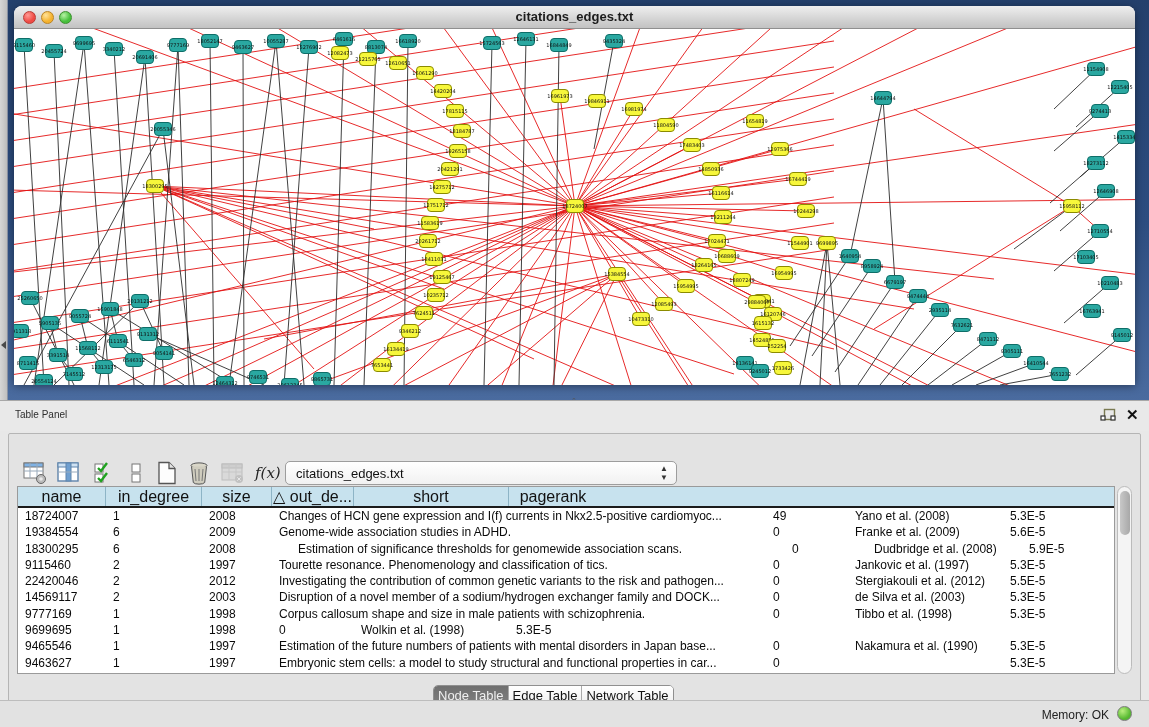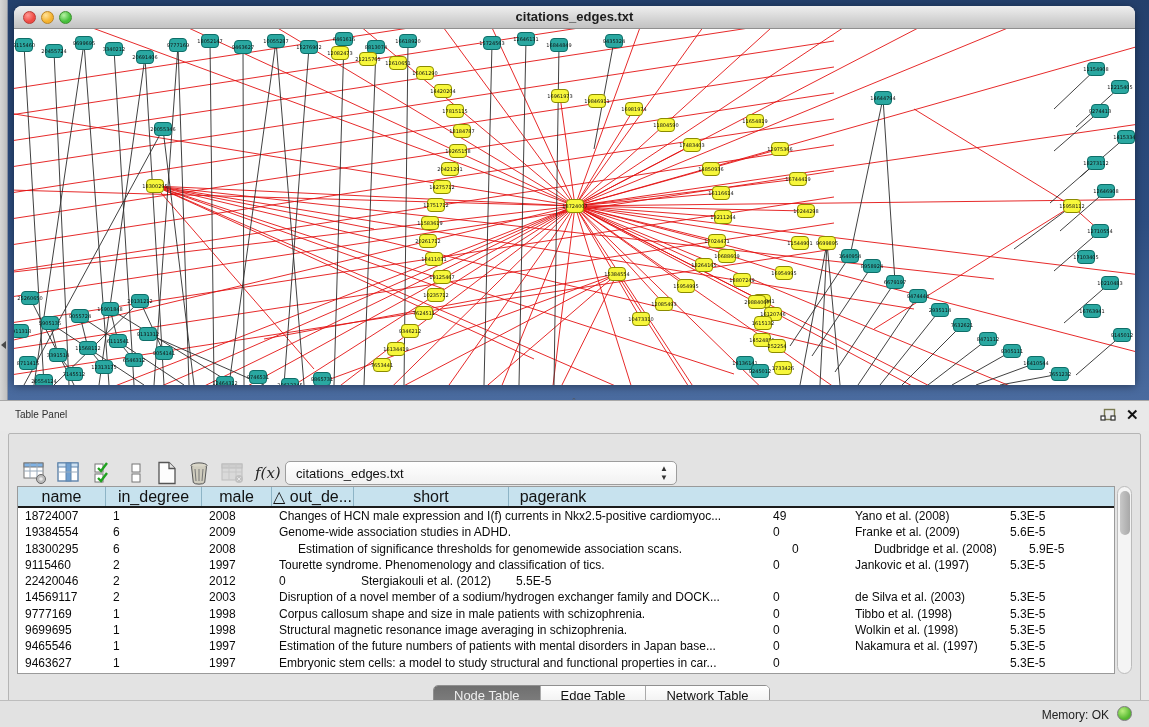--- a/index.html
+++ b/index.html
@@ -51,21 +51,21 @@
   .tr{display:flex;height:16.3px;line-height:16.3px;cursor:pointer;}
   .td{font-size:12px;color:#0a0a0a;padding-left:7px;box-sizing:border-box;
       overflow:hidden;white-space:nowrap;}
   #vscroll{position:absolute;left:1108px;top:52px;width:15px;height:188px;background:#f4f4f4;
     border:1px solid #bbb;border-radius:8px;box-sizing:border-box;}
   #vthumb{position:absolute;left:1.5px;top:4px;width:10px;height:44px;border-radius:6px;
     background:linear-gradient(90deg,#c8c8c8,#a8a8a8);cursor:pointer;}
   
   #seg{position:absolute;left:424px;top:251px;height:21px;display:flex;
     border:1px solid #8f8f8f;border-radius:5px;overflow:hidden;background:#fff;}
-  .seg-item{font-size:13px;padding:0 20px;line-height:20px;color:#111;cursor:pointer;
+  .seg-item{font-size:13px;padding:0 4px;line-height:20px;color:#111;cursor:pointer;
     background:linear-gradient(180deg,#ffffff,#ededed);border-right:1px solid #aaa;}
   .seg-item:last-child{border-right:none;}
   .seg-item.sel{background:linear-gradient(180deg,#6f6f6f,#818181);color:#efefef;}
   
   #status{position:absolute;left:0;top:700px;width:1149px;height:27px;background:#e2e2e2;border-top:1px solid #bdbdbd;}
   #mem-label{position:absolute;right:40px;top:7px;font-size:12px;color:#222;}
   #mem-dot{position:absolute;right:17px;top:5px;width:15px;height:15px;border-radius:50%;
     background:radial-gradient(circle at 35% 30%,#b9ef7e,#56b830 65%);border:1px solid #7a7a7a;box-sizing:border-box;}
 </style>
 </head>
@@ -766,34 +766,34 @@
         <div id="combo">
           <div id="combo-label">citations_edges.txt</div>
           <div id="combo-arrows">▲<br>▼</div>
         </div>
       </div>
 
       <div id="tbl">
         <div id="tbl-head">
           <div class="th" style="width:88px">name</div>
           <div class="th" style="width:96px">in_degree</div>
-          <div class="th" style="width:70px">male</div>
+          <div class="th" style="width:70px">size</div>
           <div class="th" style="width:82px">
             <span>△</span>
             <span>out_de...</span>
           </div>
           <div class="th" style="width:155px">short</div>
           <div class="th" style="width:88px;border-right:none">pagerank</div>
         </div>
         <div class="rows" id="tbl-rows">
             <div class="tr">
               <div class="td" style="width: 88px;">18724007</div>
               <div class="td" style="width: 96px;">1</div>
               <div class="td" style="width: 70px;">2008</div>
-              <div class="td" style="width: 494px;">Changes of HCN male expression and I(f) currents in Nkx2.5-positive cardiomyoc...</div>
+              <div class="td" style="width: 494px;">Changes of HCN gene expression and I(f) currents in Nkx2.5-positive cardiomyoc...</div>
               <div class="td" style="width: 82px;">49</div>
               <div class="td" style="width: 155px;">Yano et al. (2008)</div>
               <div class="td" style="width: 88px;">5.3E-5</div>
             </div>
             <div class="tr">
               <div class="td" style="width: 88px;">19384554</div>
               <div class="td" style="width: 96px;">6</div>
               <div class="td" style="width: 70px;">2009</div>
               <div class="td" style="width: 494px;">Genome-wide association studies in ADHD.</div>
               <div class="td" style="width: 82px;">0</div>
@@ -806,29 +806,30 @@
               <div class="td" style="width: 70px;">2008</div>
               <div class="td" style="width: 494px; margin-left: 19px;">Estimation of significance thresholds for genomewide association scans.</div>
               <div class="td" style="width: 82px;">0</div>
               <div class="td" style="width: 155px;">Dudbridge et al. (2008)</div>
               <div class="td" style="width: 88px;">5.9E-5</div>
             </div>
             <div class="tr">
               <div class="td" style="width: 88px;">9115460</div>
               <div class="td" style="width: 96px;">2</div>
               <div class="td" style="width: 70px;">1997</div>
-              <div class="td" style="width: 494px;">Tourette syndrome. Phenomenology and classification of tics.</div>
+              <div class="td" style="width: 494px;">Tourette resonance. Phenomenology and classification of tics.</div>
               <div class="td" style="width: 82px;">0</div>
               <div class="td" style="width: 155px;">Jankovic et al. (1997)</div>
               <div class="td" style="width: 88px;">5.3E-5</div>
             </div>
             <div class="tr">
               <div class="td" style="width: 88px;">22420046</div>
               <div class="td" style="width: 96px;">2</div>
               <div class="td" style="width: 70px;">2012</div>
+              <div class="td" style="width: 494px;">Investigating the contribution of common genetic variants to the risk and pathogen...</div>
               <div class="td" style="width: 82px;">0</div>
               <div class="td" style="width: 155px;">Stergiakouli et al. (2012)</div>
               <div class="td" style="width: 88px;">5.5E-5</div>
             </div>
             <div class="tr">
               <div class="td" style="width: 88px;">14569117</div>
               <div class="td" style="width: 96px;">2</div>
               <div class="td" style="width: 70px;">2003</div>
               <div class="td" style="width: 494px;">Disruption of a novel member of a sodium/hydrogen exchanger family and DOCK...</div>
               <div class="td" style="width: 82px;">0</div>
@@ -841,32 +842,31 @@
               <div class="td" style="width: 70px;">1998</div>
               <div class="td" style="width: 494px;">Corpus callosum shape and size in male patients with schizophrenia.</div>
               <div class="td" style="width: 82px;">0</div>
               <div class="td" style="width: 155px;">Tibbo et al. (1998)</div>
               <div class="td" style="width: 88px;">5.3E-5</div>
             </div>
             <div class="tr">
               <div class="td" style="width: 88px;">9699695</div>
               <div class="td" style="width: 96px;">1</div>
               <div class="td" style="width: 70px;">1998</div>
-              <div class="td" style="width: 494px;">Structural magnetic resonance image averaging in schizophrenia.</div>
               <div class="td" style="width: 82px;">0</div>
               <div class="td" style="width: 155px;">Wolkin et al. (1998)</div>
               <div class="td" style="width: 88px;">5.3E-5</div>
             </div>
             <div class="tr">
               <div class="td" style="width: 88px;">9465546</div>
               <div class="td" style="width: 96px;">1</div>
               <div class="td" style="width: 70px;">1997</div>
               <div class="td" style="width: 494px;">Estimation of the future numbers of patients with mental disorders in Japan base...</div>
               <div class="td" style="width: 82px;">0</div>
-              <div class="td" style="width: 155px;">Nakamura et al. (1997)</div>
+              <div class="td" style="width: 155px;">Nakamura et al. (1990)</div>
               <div class="td" style="width: 88px;">5.3E-5</div>
             </div>
             <div class="tr">
               <div class="td" style="width: 88px;">9463627</div>
               <div class="td" style="width: 96px;">1</div>
               <div class="td" style="width: 70px;">1997</div>
               <div class="td" style="width: 494px;">Embryonic stem cells: a model to study structural and functional properties in car...</div>
               <div class="td" style="width: 82px;">0</div>
               <div class="td" style="width: 155px; margin-top: 44px;">Hescheler et al. (1997)</div>
               <div class="td" style="width: 88px;">5.3E-5</div>

